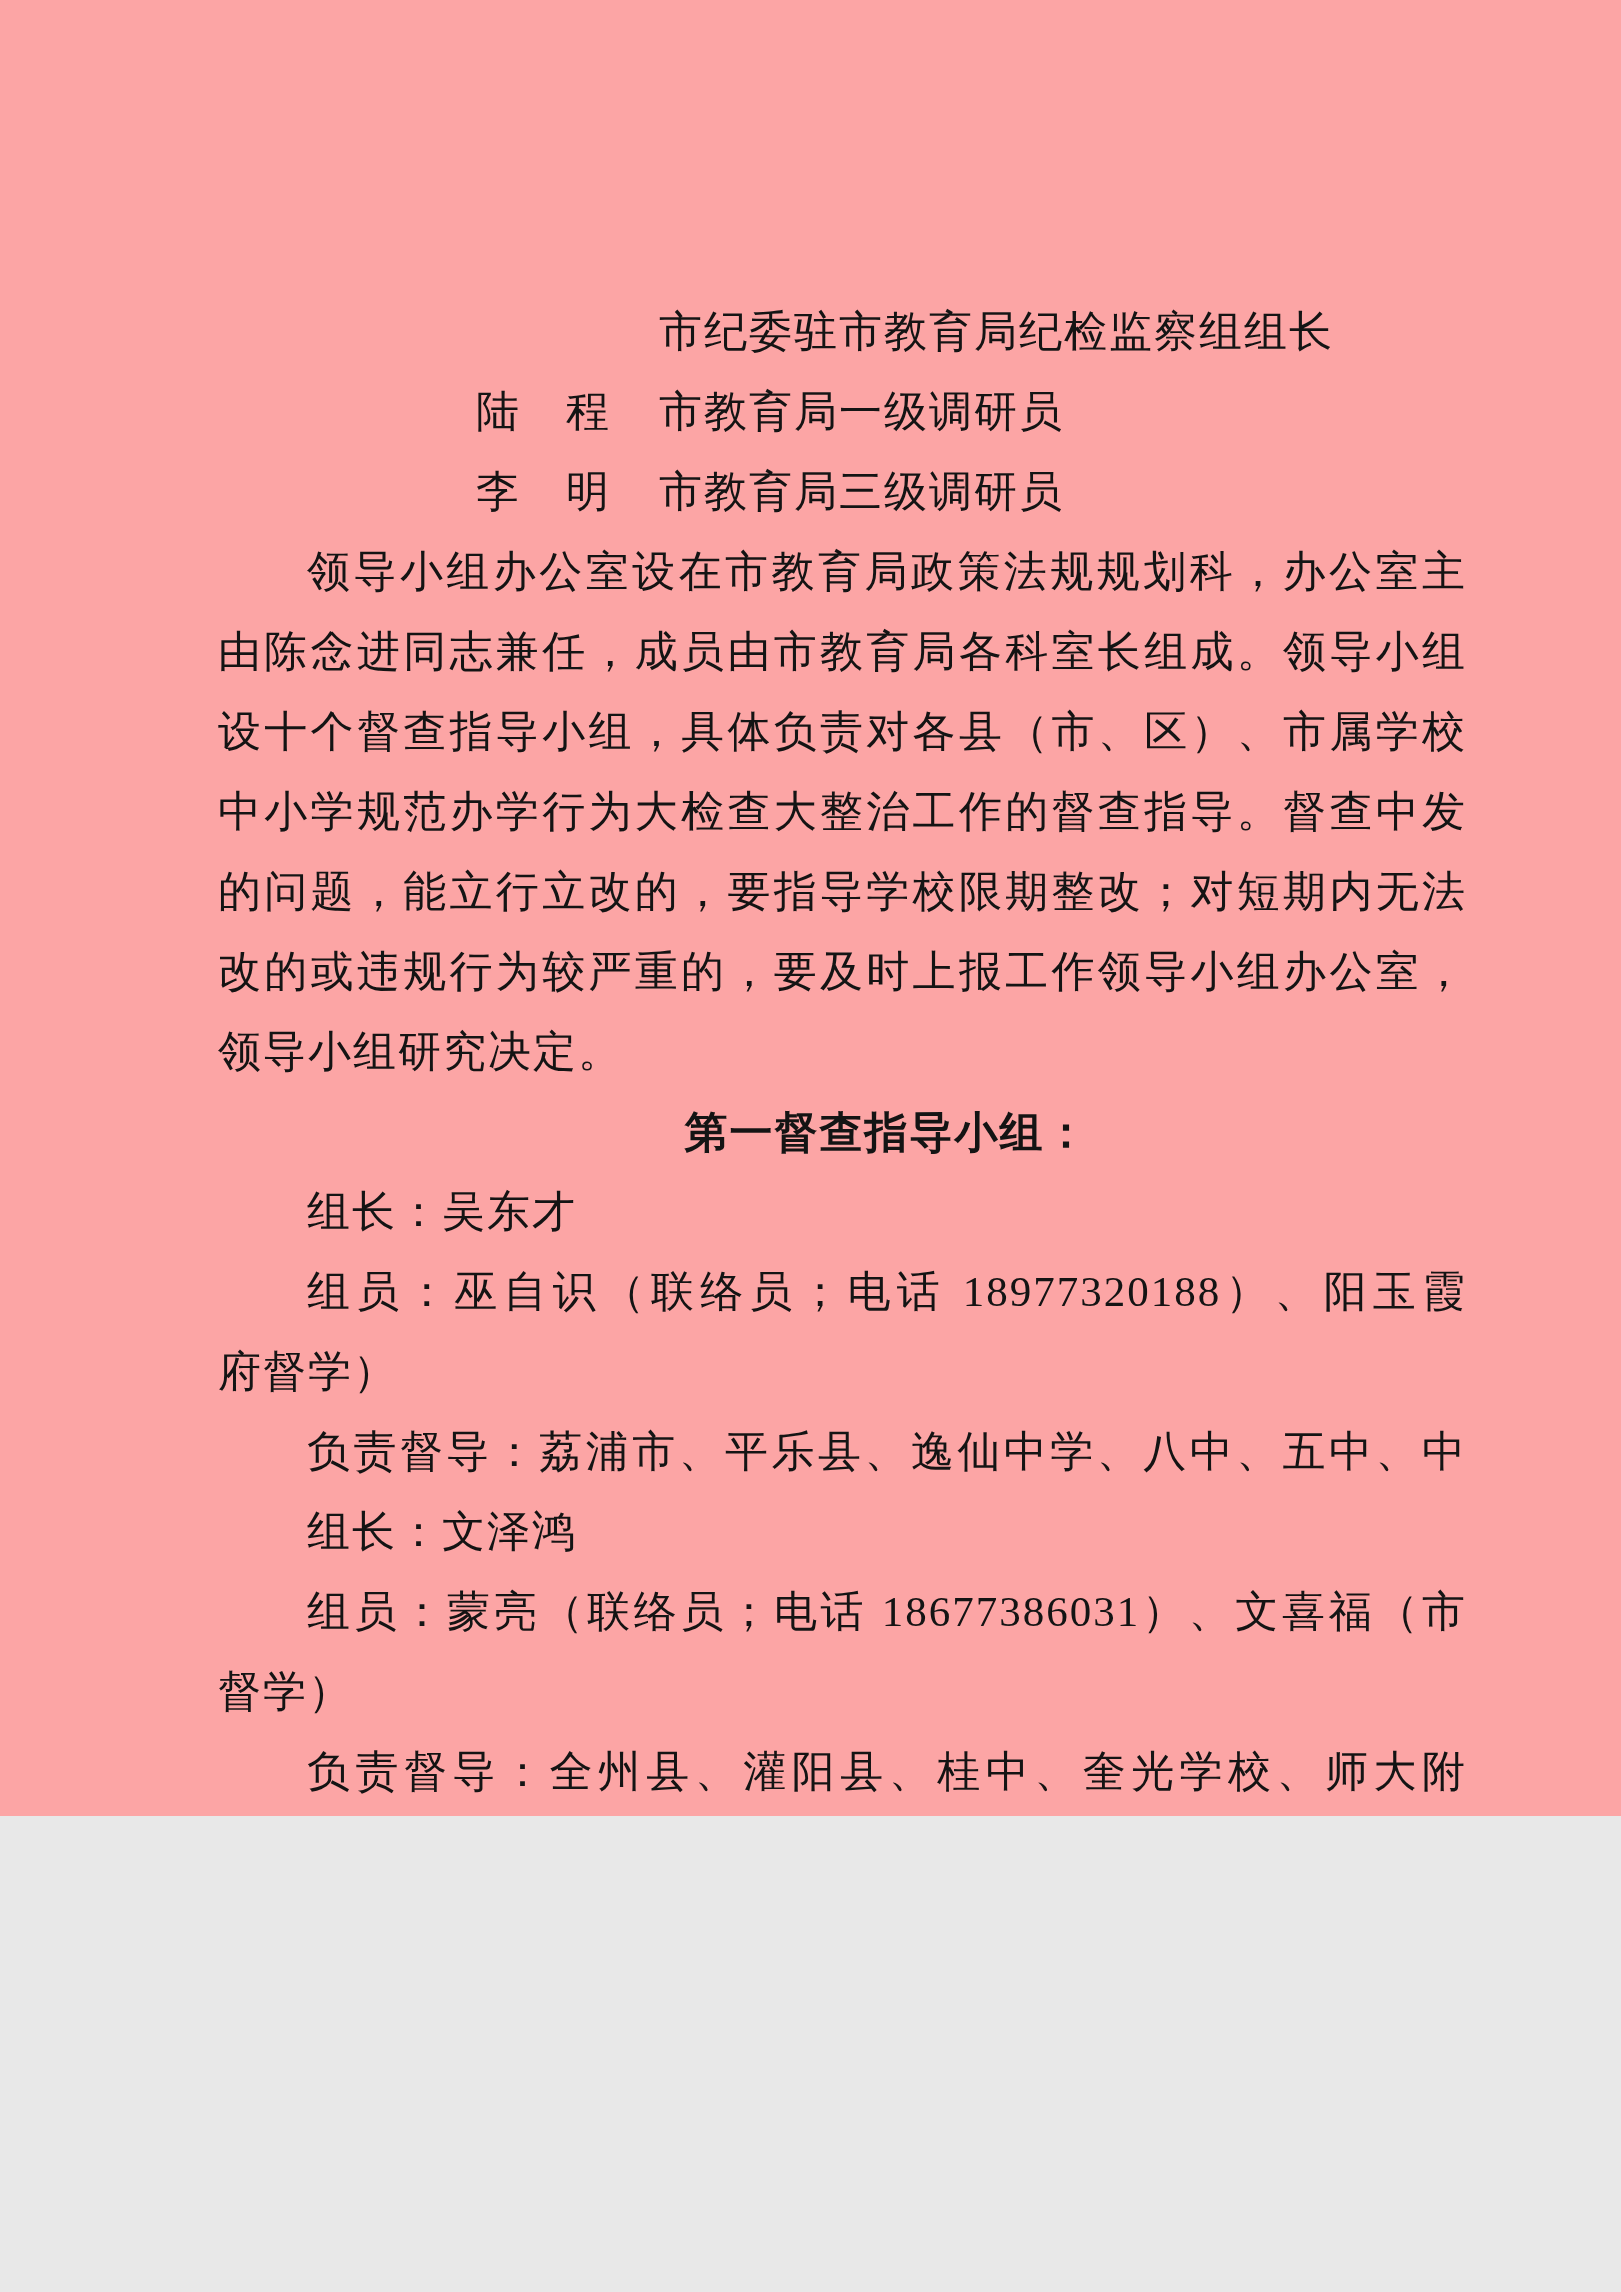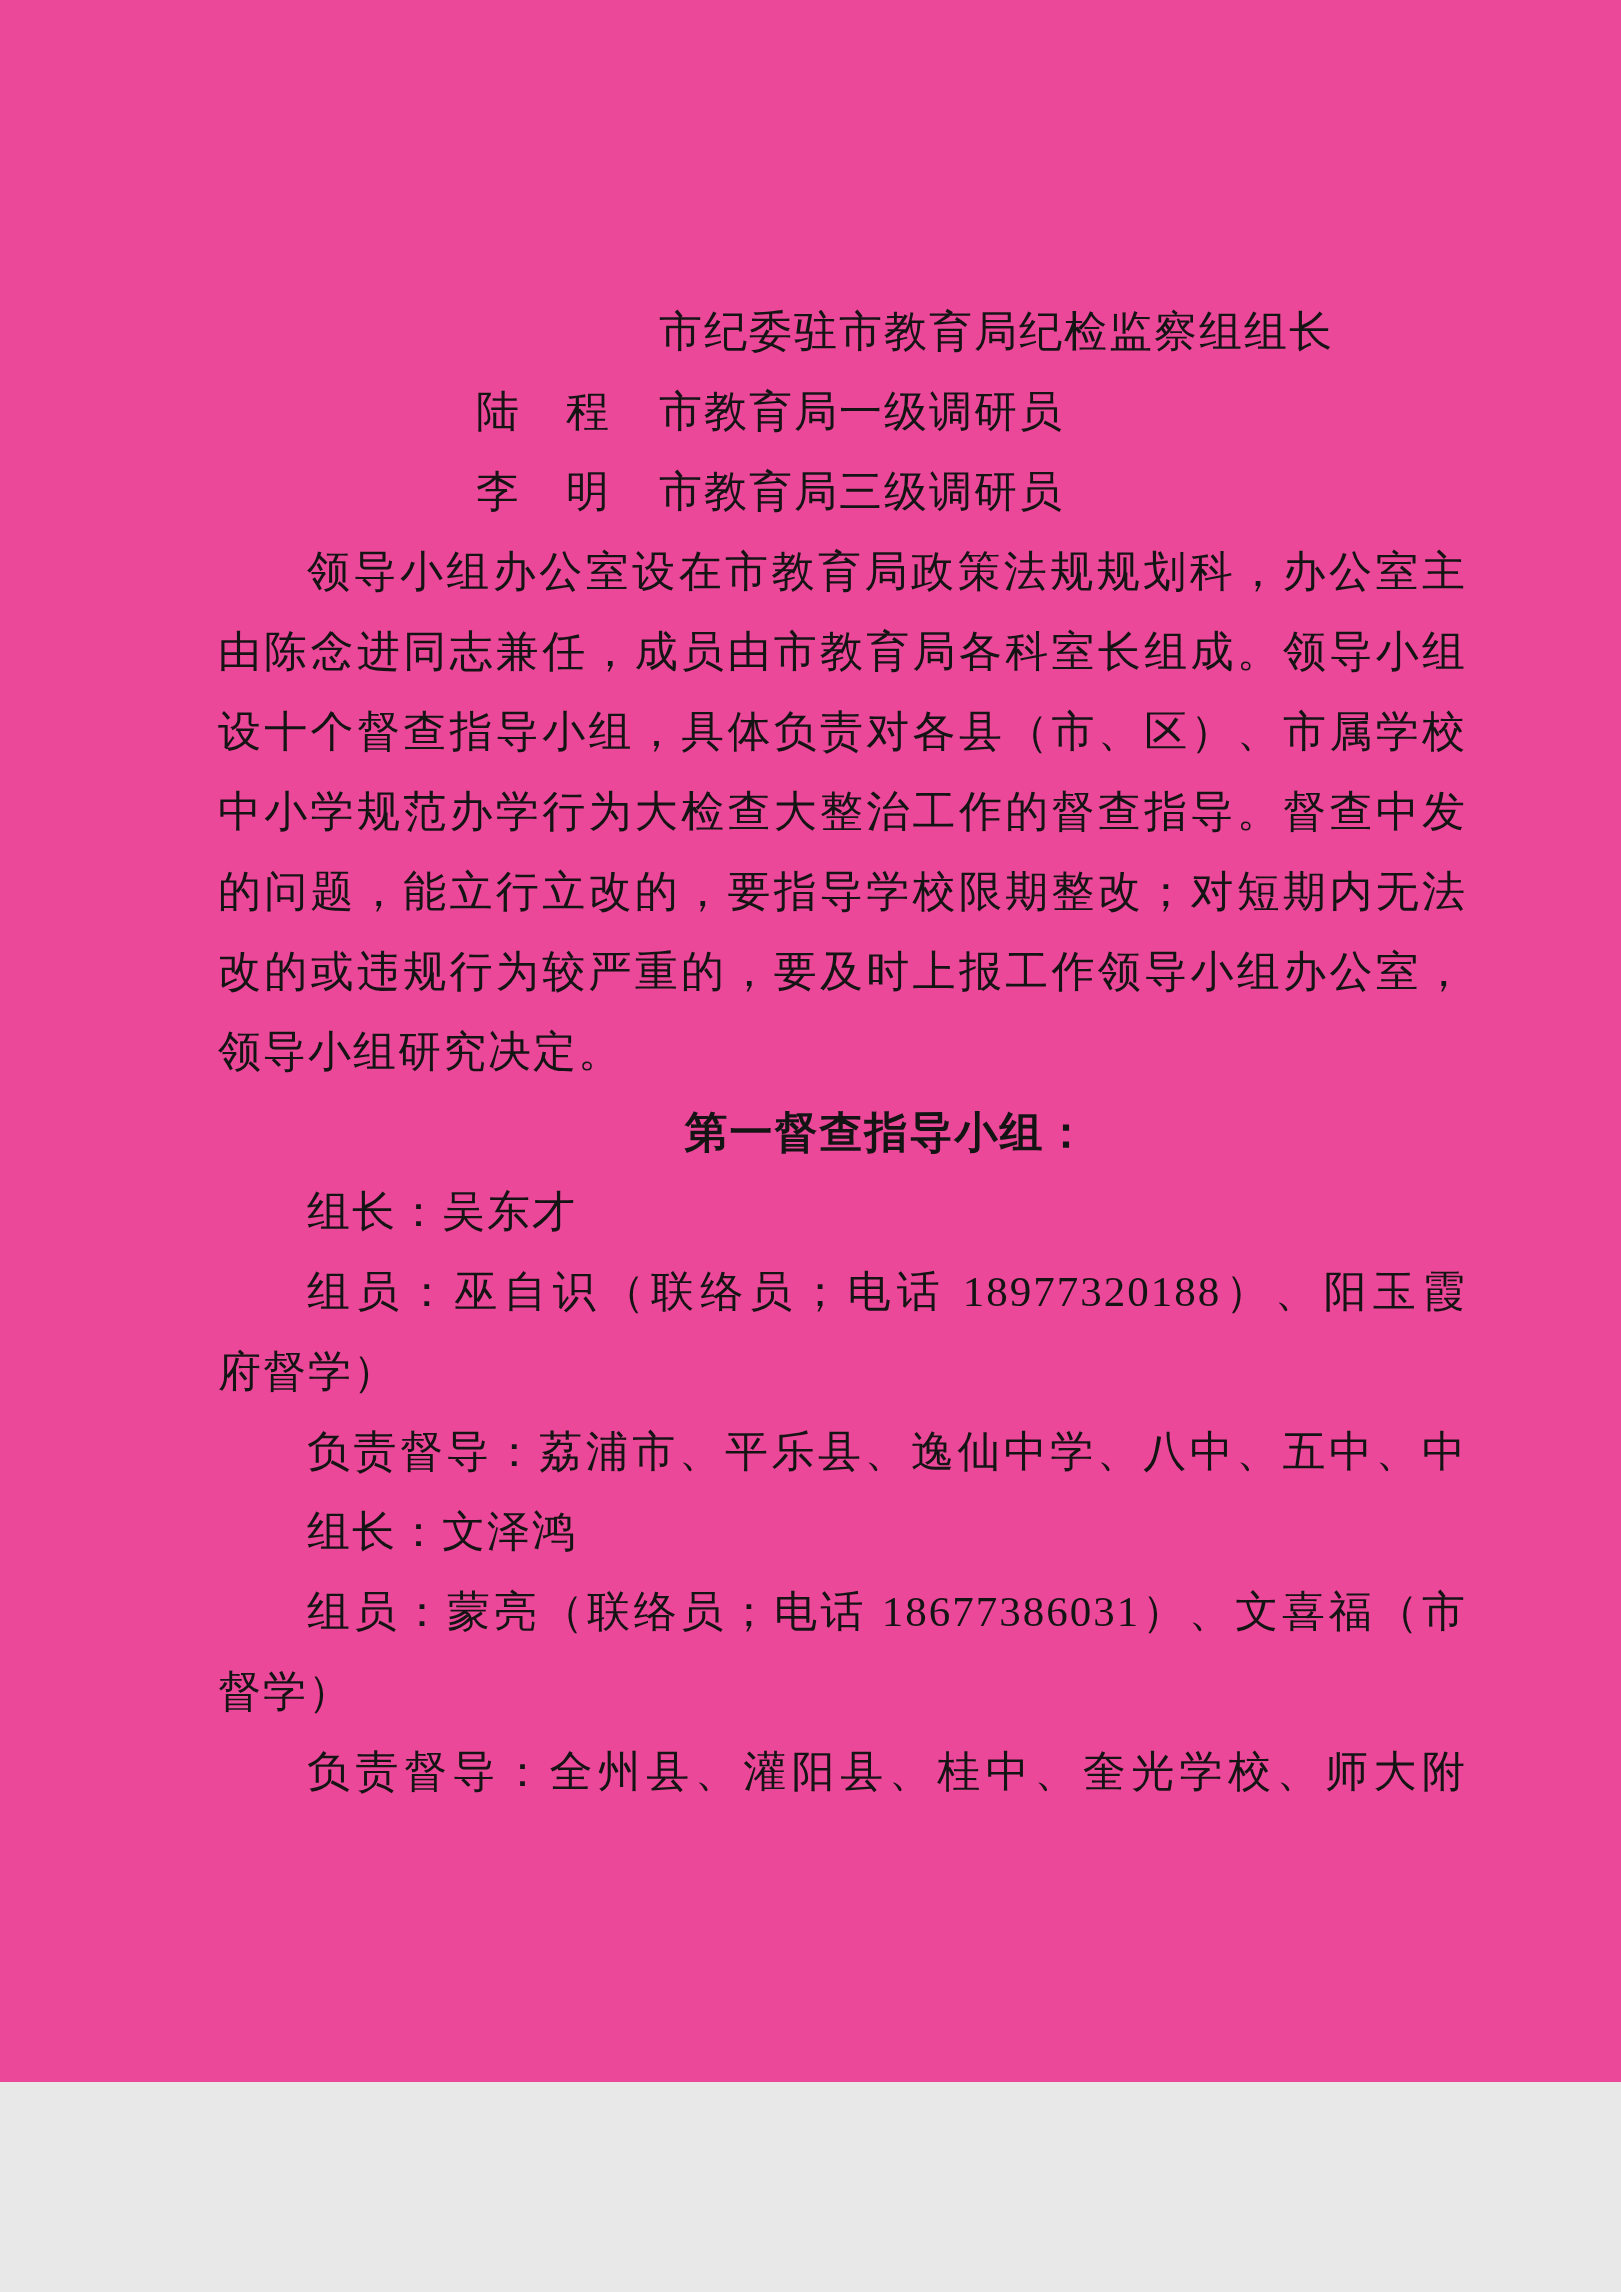--- a/index.html
+++ b/index.html
@@ -1,20 +1,20 @@
 <!DOCTYPE html>
 <html><head>
 <meta charset="utf-8">
 <style>
   html,body{margin:0;padding:0;background:#e8e8e8;}
   .page{
     position:relative;
-    width:1621px;height:2082px;
+    width:1621px;height:1816px;
     margin:0 auto;
-    background:#ec4899;
+    background:#fca5a5;
     color:#141414;
     font-family:"Liberation Serif","DejaVu Serif",serif;
     overflow:hidden;
   }
   .doc{
     position:absolute;
     left:218px;top:292px;
     width:1249px;
   }
   .line{

